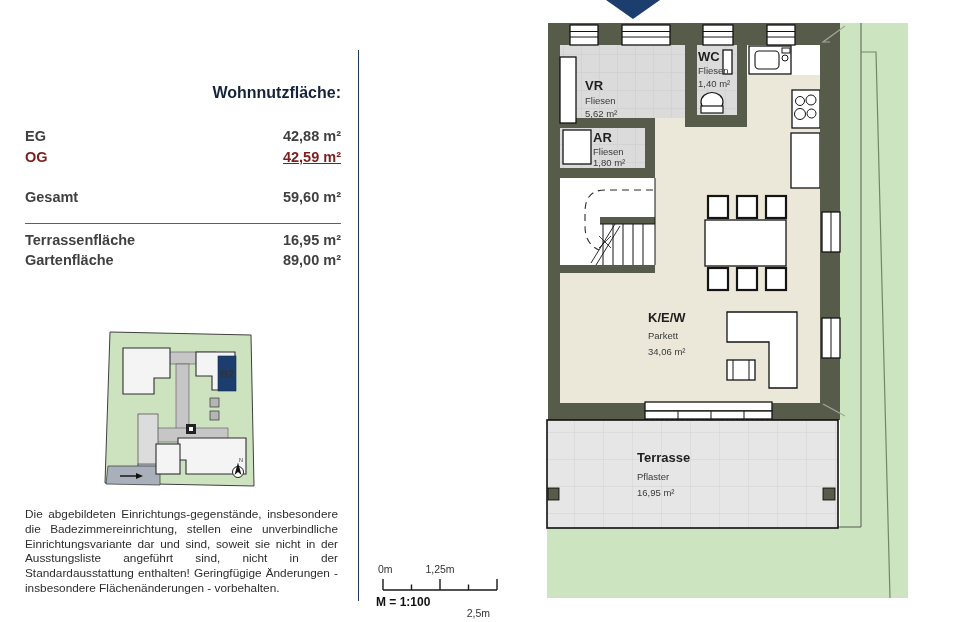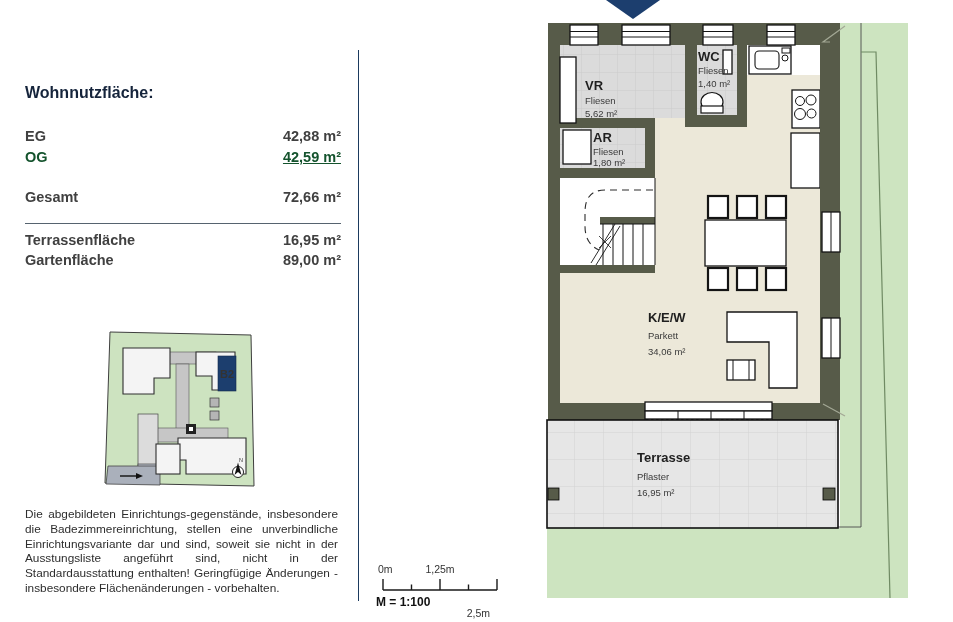--- a/index.html
+++ b/index.html
@@ -1,24 +1,24 @@
 <!DOCTYPE html>
 <html><head>
 <meta charset="utf-8">
 <style>
   html,body{margin:0;padding:0;}
   body{width:953px;height:622px;background:#ffffff;font-family:"Liberation Sans",sans-serif;position:relative;overflow:hidden;}
   .page{position:absolute;inset:0;}
 
   
   .area-table{position:absolute;left:25px;top:84px;width:316px;color:#404040;}
-  .panel-title{font-size:16px;font-weight:bold;color:#15243b;margin:0 0 24px 0;}
+  .panel-title{font-size:16px;font-weight:bold;color:#15243b;margin:0 0 24px 0;text-align:right;}
   .row{display:flex;justify-content:space-between;font-size:14.5px;font-weight:bold;line-height:20.5px;}
   .row.dark{color:#404040;}
-  .row.gray{color:#14532d;}
+  .row.gray{color:#7f1d1d;}
   .row .u{text-decoration:underline;}
   .spacer{height:20px;}
   .rule{border:none;border-top:1.2px solid #56636f;margin:15px 0 6px 0;}
 
   .siteplan{position:absolute;left:98px;top:328px;width:168px;height:170px;}
   .disclaimer{position:absolute;left:25px;top:507px;width:313px;font-size:11.8px;line-height:14.8px;color:#2d2d2d;text-align:justify;}
   .divider{position:absolute;left:358px;top:50px;height:551px;width:0;border-left:1.4px solid #1b3a5e;}
 
   
   .scalebar{position:absolute;left:376px;top:563px;width:130px;font-size:10.5px;color:#333;}
@@ -59,21 +59,21 @@
       <span>EG</span>
       <span>42,88 m²</span>
     </div>
     <div class="row gray">
       <span>OG</span>
       <span class="u">42,59 m²</span>
     </div>
     <div class="spacer"></div>
     <div class="row dark">
       <span>Gesamt</span>
-      <span>72,66 m²</span>
+      <span>59,60 m²</span>
     </div>
     <hr class="rule">
     <div class="row dark">
       <span>Terrassenfläche</span>
       <span>16,95 m²</span>
     </div>
     <div class="row dark">
       <span>Gartenfläche</span>
       <span>89,00 m²</span>
     </div>

